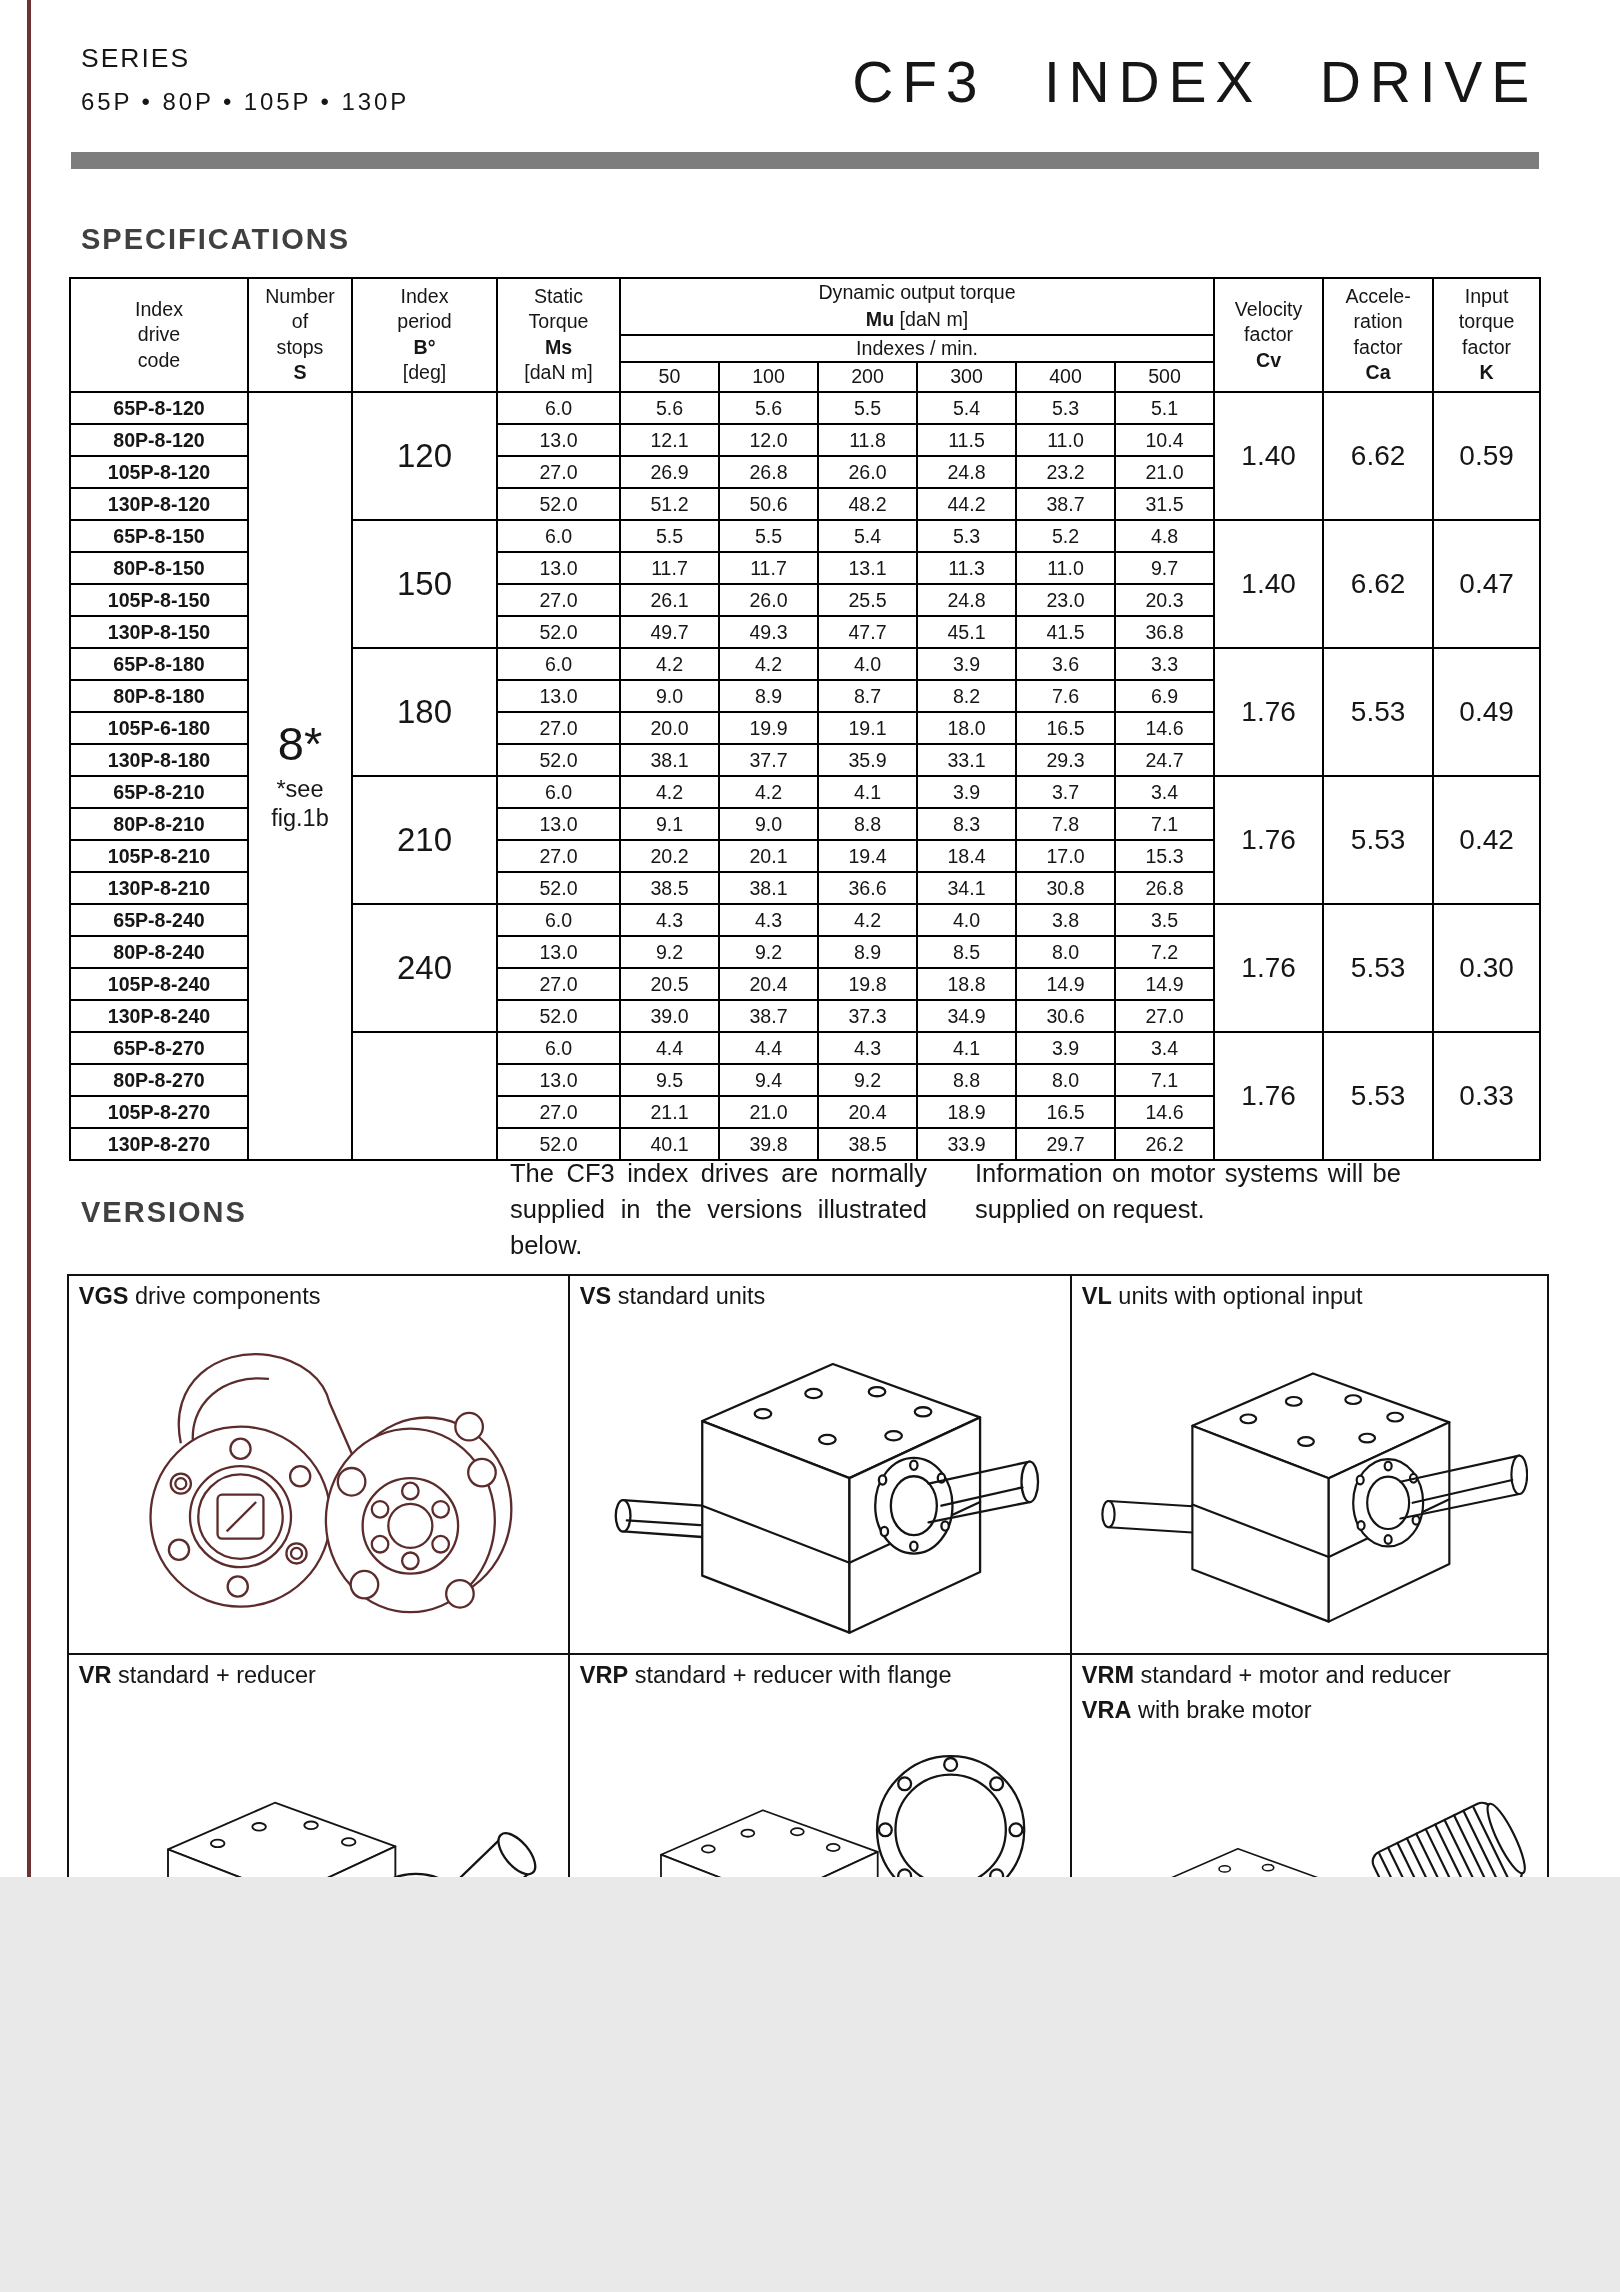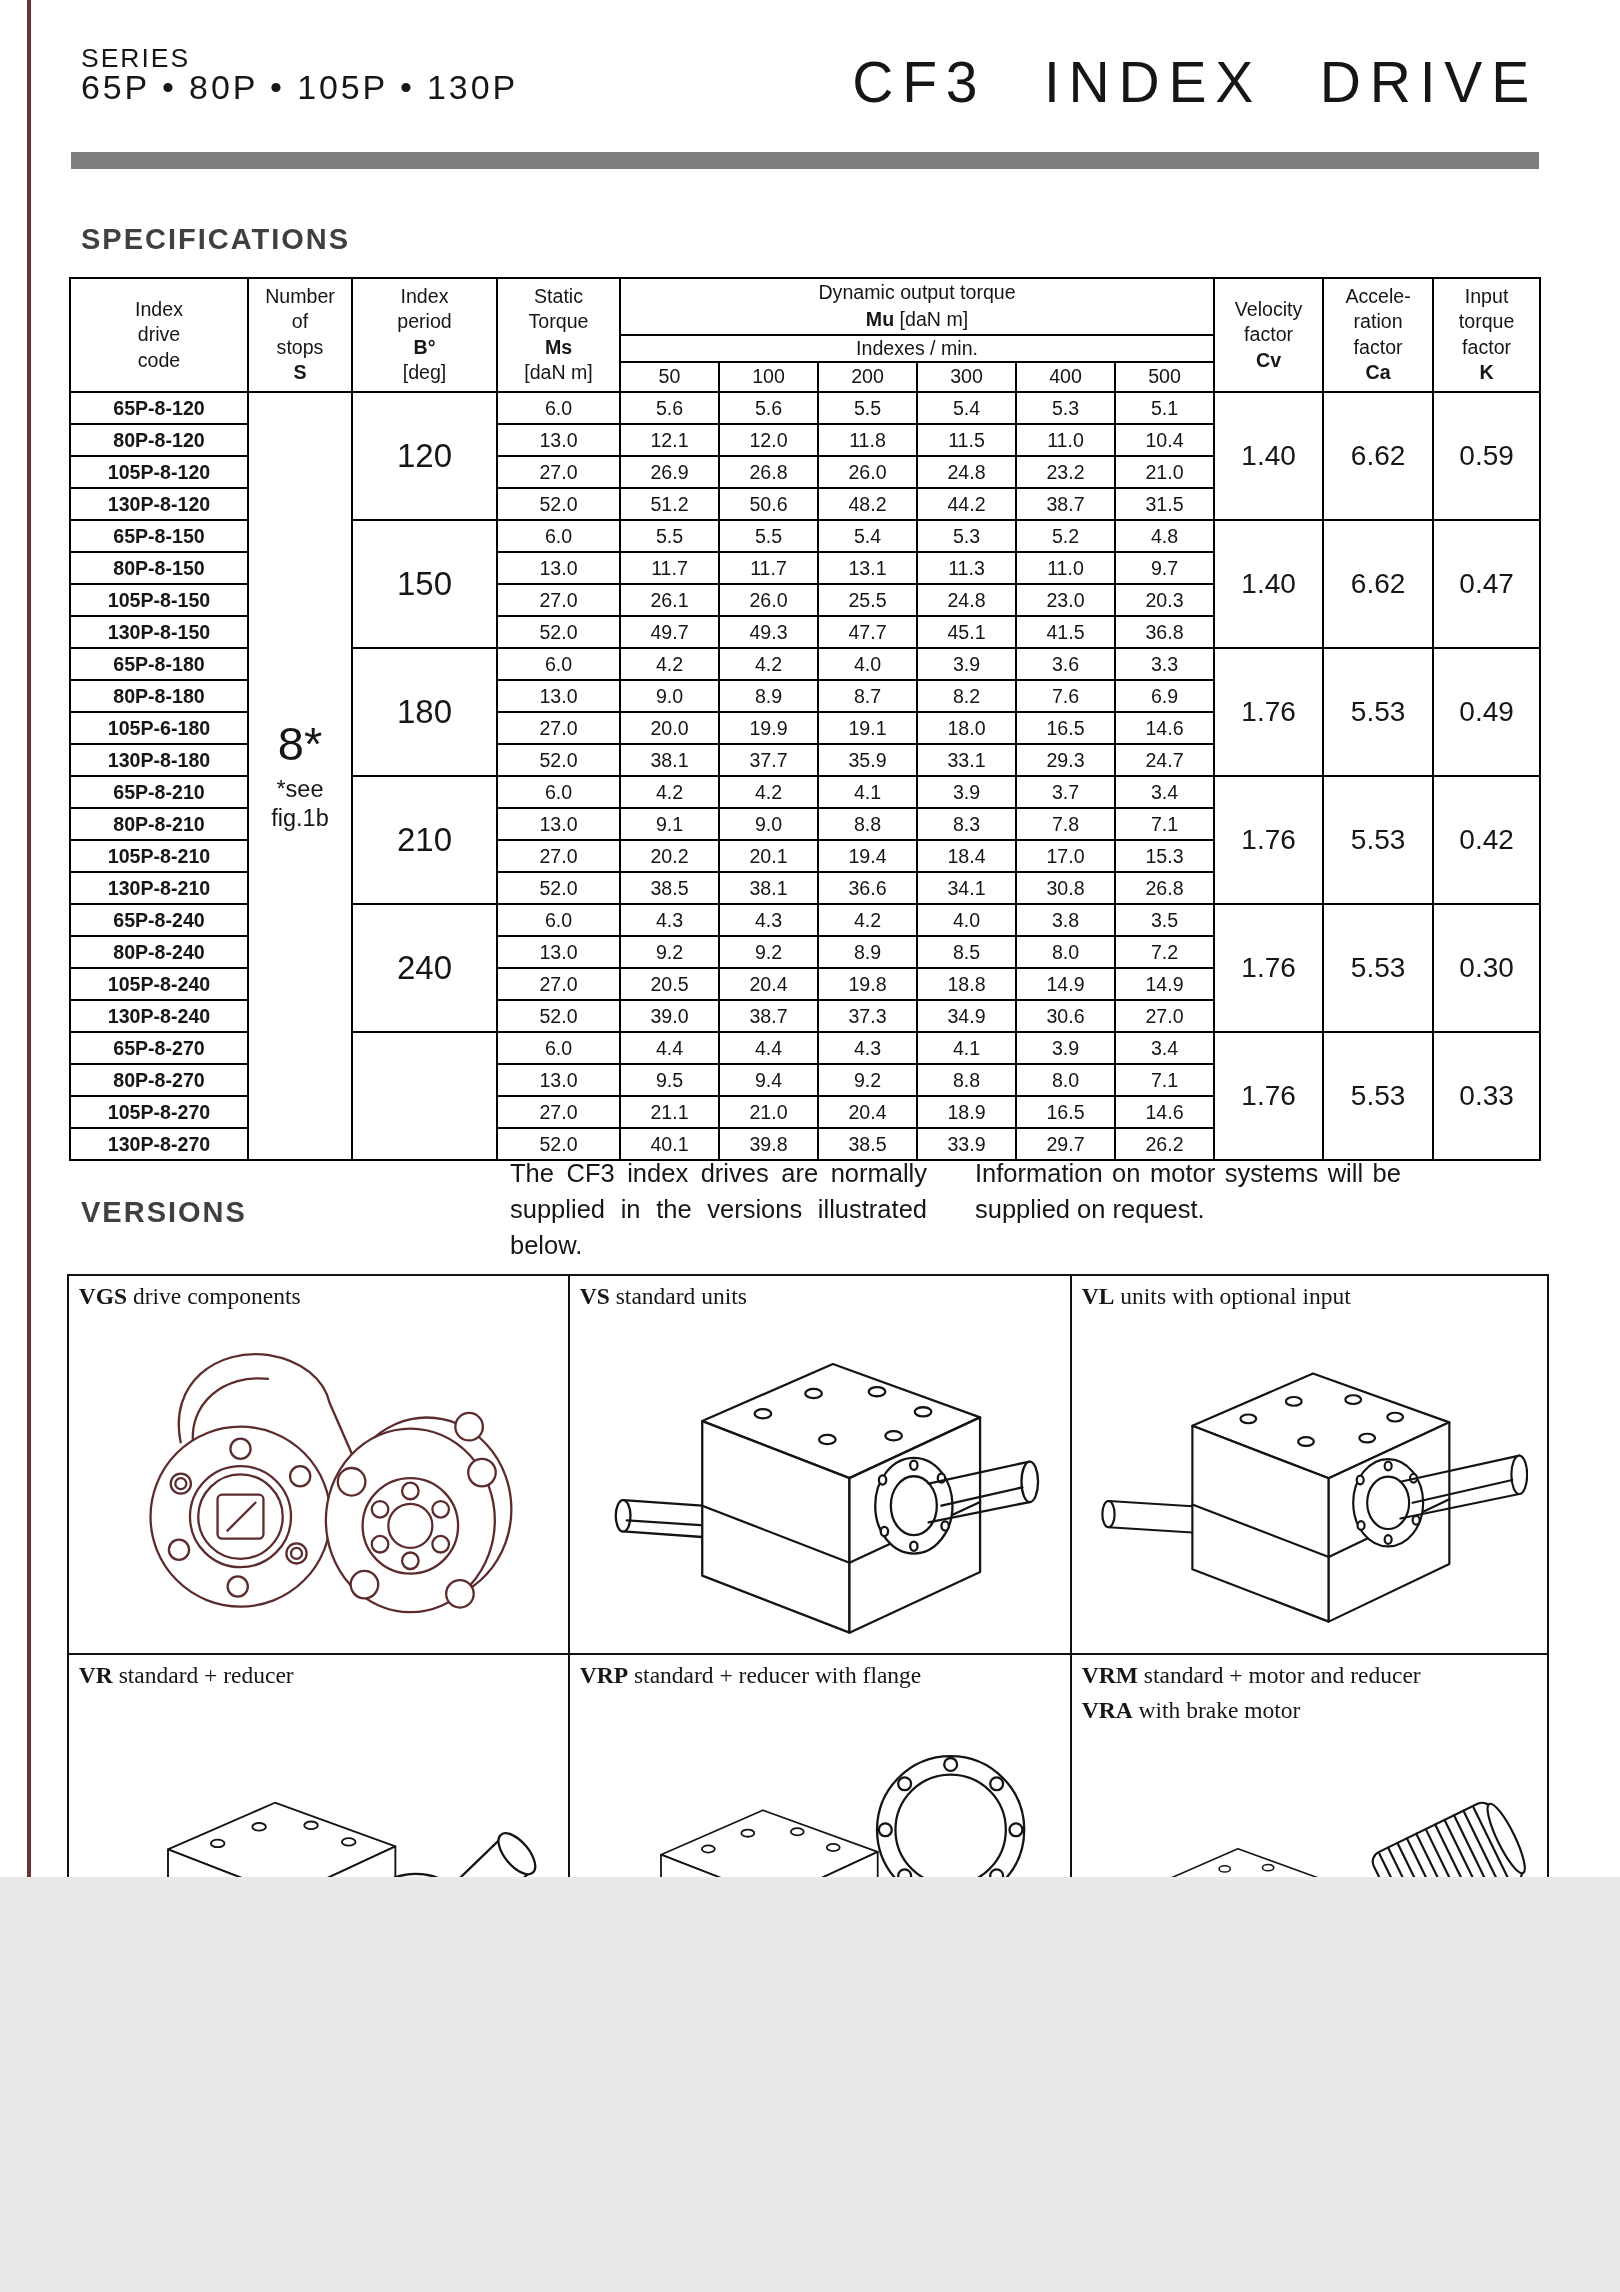--- a/index.html
+++ b/index.html
@@ -2,21 +2,21 @@
 <html><head>
 <meta charset="utf-8">
 <style>
   html,body{margin:0;padding:0;background:#e9e9e9;}
   .page{position:relative;width:1620px;height:1877px;background:#ffffff;margin:0 auto;
         font-family:"Liberation Sans", sans-serif;color:#161616;overflow:hidden;}
   .left-rule{position:absolute;left:27.4px;top:0;width:3.9px;height:2293px;background:#6b3434;}
 
   
   .series-label{position:absolute;left:81px;top:43px;font-size:26.5px;letter-spacing:2px;}
-  .series-models{position:absolute;left:81px;top:68px;font-size:34px;letter-spacing:2.9px;}
+  .series-models{position:absolute;left:81px;top:88px;font-size:24px;letter-spacing:2.9px;}
   .doc-title{position:absolute;right:82px;top:49px;font-size:57px;letter-spacing:8.8px;word-spacing:33px;white-space:nowrap;}
   .header-bar{position:absolute;left:71px;top:152px;width:1468px;height:16.7px;background:#7d7d7d;}
 
   .section-title{position:absolute;left:81px;font-size:29px;font-weight:bold;color:#404040;letter-spacing:2px;}
   #spec-title{top:223px;}
   #versions-title{top:1196px;}
 
   
   .spec-table{position:absolute;left:69px;top:277px;width:1470px;border-collapse:collapse;table-layout:fixed;
               font-size:19.6px;}
@@ -42,21 +42,21 @@
   #vers-intro{left:510px;width:417px;}
   #vers-note{left:975px;width:426px;}
 
   
   .panels{position:absolute;left:67px;top:1274px;display:grid;
           grid-template-columns:499px 502px 477px;grid-template-rows:377px 434px;
           border:2.9px solid #111;}
   .panel{display:flex;flex-direction:column;border-left:2.9px solid #111;border-top:2.9px solid #111;overflow:hidden;}
   .panel:nth-child(3n+1){border-left:none;}
   .panel:nth-child(-n+3){border-top:none;}
-  .panel-label{padding:5.9px 9.8px 0 9.8px;font-size:23.5px;line-height:29px;font-family:Liberation Serif, serif;}
+  .panel-label{padding:5.9px 9.8px 0 9.8px;font-size:23.5px;line-height:29px;}
   .pcode{font-weight:bold;}
   .panel-art{flex:1;display:flex;align-items:center;justify-content:center;}
   .panel-art svg{width:92%;height:94%;}
 
   
   .footer-bar{position:absolute;left:1152px;top:2189px;width:323px;height:41px;
       background:linear-gradient(90deg,#ffffff 0%,#e8e8e8 18%,#b5b5b5 42%,#6e6e6e 66%,#262626 88%,#111 100%);}
   .footer-logo{position:absolute;left:139px;top:-9.8px;width:94px;height:61px;}
   .page-num{position:absolute;right:51px;top:4.9px;font-size:28px;font-weight:bold;color:#ffffff;}
 </style>

